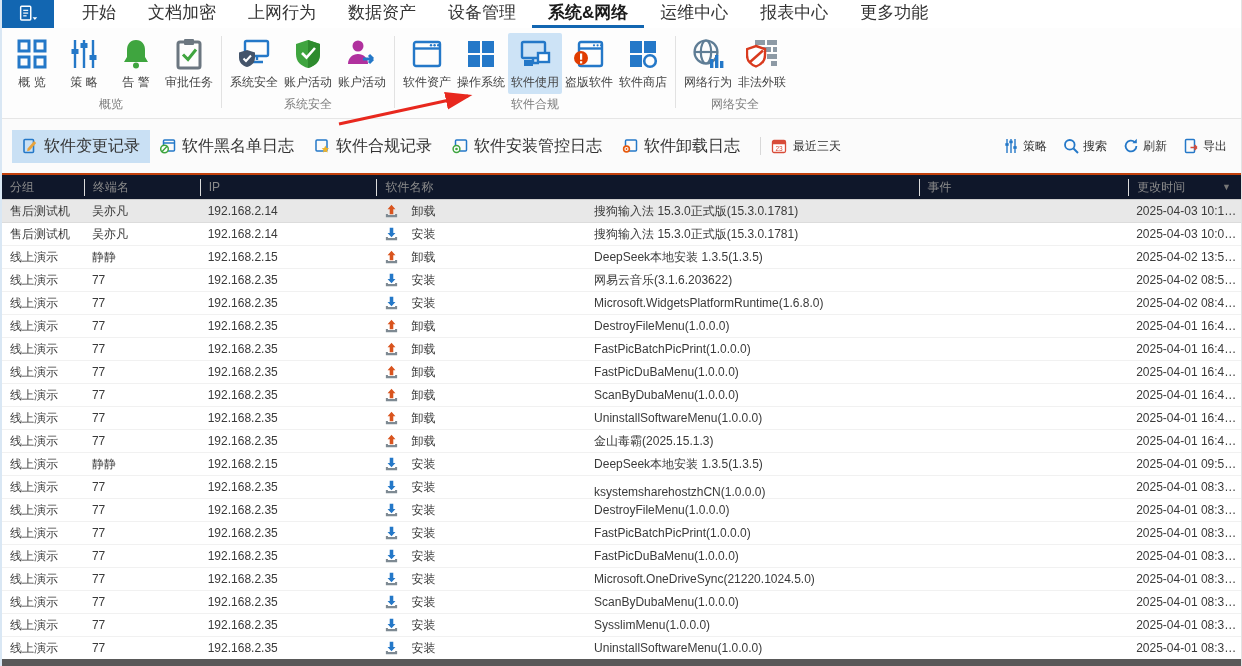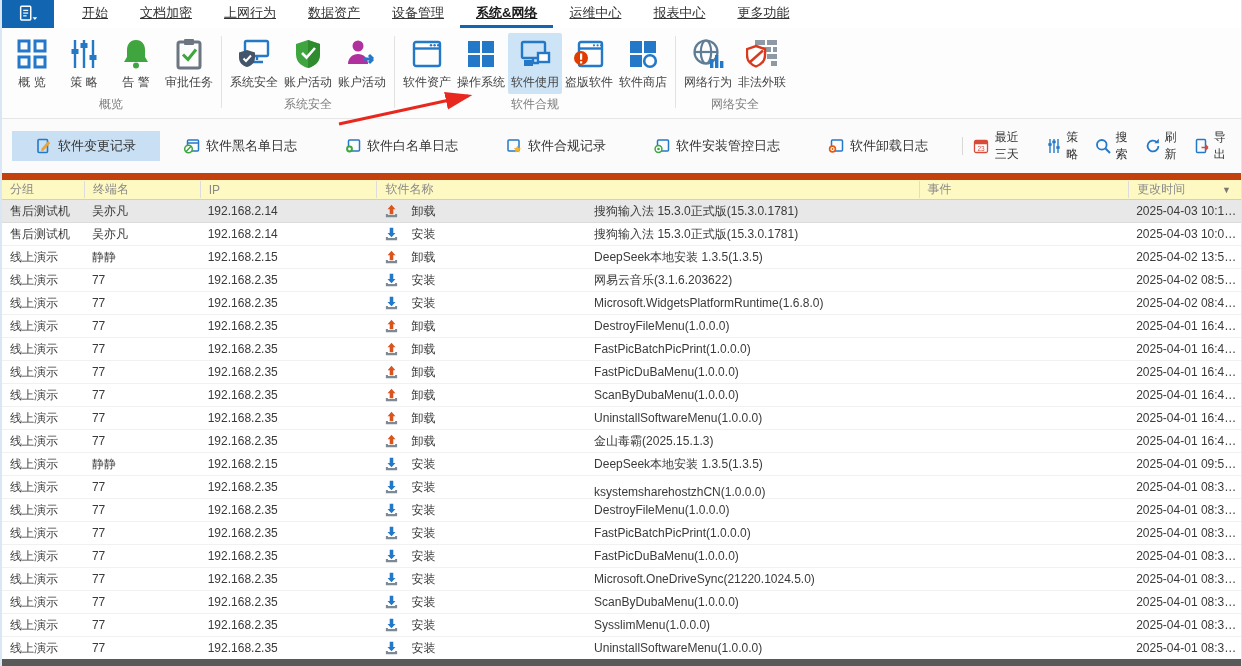--- a/index.html
+++ b/index.html
@@ -7,44 +7,44 @@
   body {
     font-family: "Liberation Sans", "DejaVu Sans", sans-serif;
     background:#fff; overflow:hidden; position:relative;
     border-left:2px solid #d9e7f4; border-right:1px solid #e3e3e3;
   }
   
   .menubar { height:28px; display:flex; align-items:stretch; background:#fff; }
   .app-button { width:52px; background:var(--accent,#1266b1); display:flex; align-items:center; justify-content:center; cursor:pointer; }
   .app-button svg { width:22px; height:20px; }
   .menu-items { display:flex; align-items:stretch; margin-left:12px; }
-  .menu-item { padding:0 16px; display:flex; align-items:center; font-size:13px; color:#333; border-bottom:3px solid transparent; cursor:pointer;text-decoration:underline; }
+  .menu-item { padding:0 16px; display:flex; align-items:center; font-size:17px; color:#333; border-bottom:3px solid transparent; cursor:pointer; }
   .menu-item.active { border-bottom-color:var(--accent,#1266b1); font-weight:bold; color:#1a1a1a; }
   
   .ribbon { height:91px; display:flex; align-items:stretch; background:#fdfdfd; border-bottom:1px solid #e6e6e6; padding-left:4px; position:relative; }
   .ribbon-group { display:flex; flex-direction:column; }
   .ribbon-buttons { display:flex; flex:1; align-items:flex-start; padding-top:5px; }
   .ribbon-btn { min-width:52px; display:flex; flex-direction:column; align-items:center; gap:4px; padding:5px 3px 3px; border-radius:2px; cursor:pointer; }
   .ribbon-btn svg { width:32px; height:32px; }
   .ribbon-btn .lbl { font-size:12px; color:#444; white-space:nowrap; }
   .ribbon-btn.selected { background:var(--selected-bg,#cde3f6); }
   .ribbon-group-label { text-align:center; font-size:12px; color:#7d7d7d; padding:2px 0 7px; }
   .ribbon-divider { width:1px; background:#e2e2e2; margin:8px 5px 10px; }
   .annotation-svg { position:absolute; left:0; top:0; pointer-events:none; z-index:5; }
   
   .tabbar { height:54px; display:flex; align-items:center; background:#fbfbfb; padding:0 14px 0 10px; }
-  .tab { display:flex; align-items:center; gap:6px; padding:6px 24px; font-size:13px; color:#333; cursor:pointer; white-space:nowrap; }
+  .tab { display:flex; align-items:center; gap:6px; padding:6px 10px; font-size:16px; color:#333; cursor:pointer; white-space:nowrap; }
   .tab.selected { background:#c9e0f4; }
   .tab svg, .date-filter svg, .action svg { width:16px; height:16px; }
   .v-sep { width:1px; height:18px; background:#d8d8d8; margin:0 10px; }
   .date-filter { display:flex; align-items:center; gap:6px; font-size:12px; color:#333; cursor:pointer; }
   .spacer { flex:1; }
   .action { display:flex; align-items:center; gap:4px; font-size:12px; color:#333; margin-left:16px; cursor:pointer; }
   
-  .table-header { display:flex; height:27px; align-items:center; background:#fef9c3; border-top:7px solid #c2410c; border-bottom:1px solid #cfcfcf; font-size:12px; color:#8a8a8a; }
+  .table-header { display:flex; height:27px; align-items:center; background:#0f172a; border-top:2px solid #c2410c; border-bottom:1px solid #cfcfcf; font-size:12px; color:#8a8a8a; }
   .th { padding-left:8px; white-space:nowrap; display:flex; align-items:center; height:17px; }
   .th + .th { border-left:1px solid #dcdcdc; }
   .th .sort { margin-left:auto; margin-right:10px; color:#777; font-size:9px; }
   .tbody .row { display:flex; height:23px; align-items:center; font-size:12px; color:#3a3a3a; border-bottom:1px solid #f1f1f1; cursor:default; }
   .tbody .row.selected { background:#e8e8e8; border-bottom-color:#dcdcdc; }
   .cell { padding-left:8px; white-space:nowrap; overflow:hidden; text-overflow:ellipsis; }
   .event-cell { display:flex; align-items:center; gap:12px; }
   .event-cell svg { width:15px; height:15px; }
   .bottom-bar { position:absolute; left:0; right:0; bottom:0; height:7px; background:#595959; }
 </style>
@@ -304,30 +304,20 @@
             <line x1="3.5" y1="5" x2="14.5" y2="5" stroke="#2478c8" stroke-width="1.5"></line>
             <circle cx="4.5" cy="11" r="3.8" fill="#fff" stroke="#3fa53f" stroke-width="1.5"></circle>
             <line x1="1.9" y1="13.7" x2="7.1" y2="8.3" stroke="#3fa53f" stroke-width="1.5"></line>
           </svg>
         </span>
         <span>软件黑名单日志</span>
       </div>
       <div class="tab">
         <span style="display: flex;">
           <svg viewBox="0 0 16 16">
-            <rect x="3.5" y="2" width="11" height="11" rx="1" fill="none" stroke="#2478c8" stroke-width="1.5"></rect>
-            <circle cx="4.5" cy="11" r="3.4" fill="#3fa53f"></circle>
-            <circle cx="4.5" cy="11" r="1.4" fill="#fff"></circle>
-          </svg>
-        </span>
-        <span>软件白名单日志</span>
-      </div>
-      <div class="tab">
-        <span style="display: flex;">
-          <svg viewBox="0 0 16 16">
             <rect x="2" y="2" width="11" height="11" rx="1" fill="none" stroke="#2478c8" stroke-width="1.5"></rect>
             <path d="M11.3 7.6l1.2 2.3 2.5.4-1.8 1.8.4 2.5-2.3-1.2-2.2 1.2.4-2.5-1.8-1.8 2.5-.4z" fill="#f0b428"></path>
           </svg>
         </span>
         <span>软件合规记录</span>
       </div>
       <div class="tab">
         <span style="display: flex;">
           <svg viewBox="0 0 16 16">
             <rect x="3.5" y="2" width="11" height="11" rx="1" fill="none" stroke="#2478c8" stroke-width="1.5"></rect>

